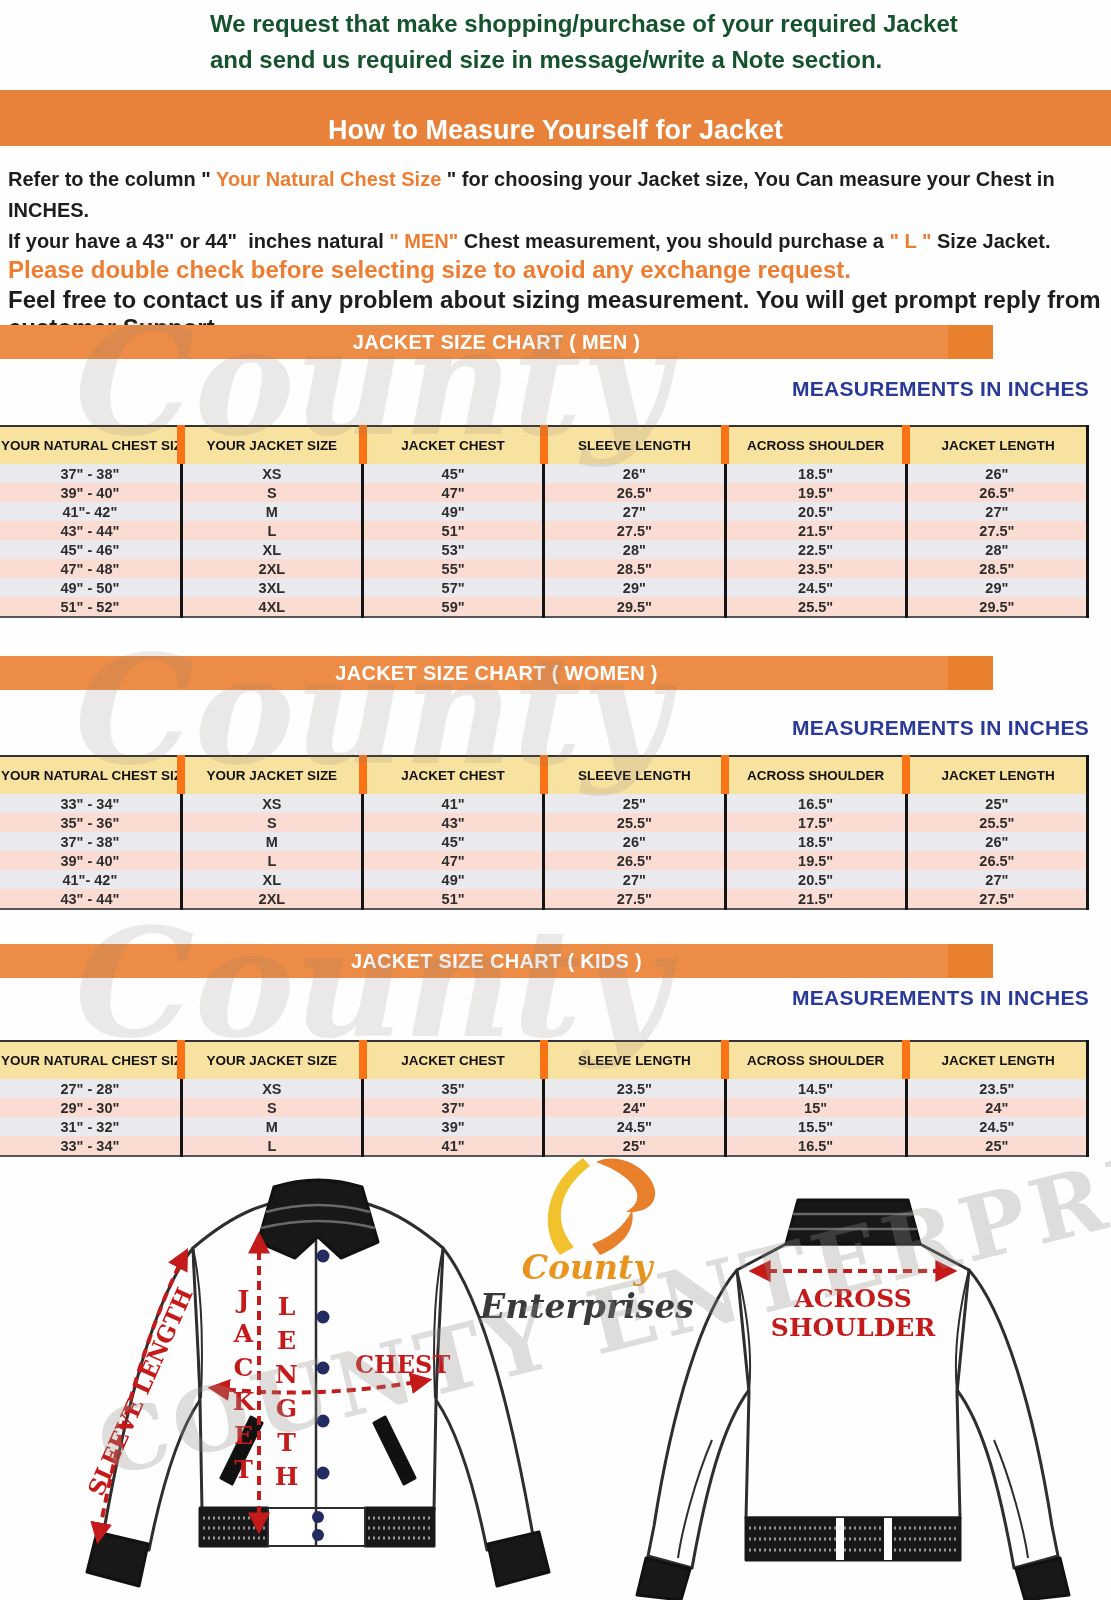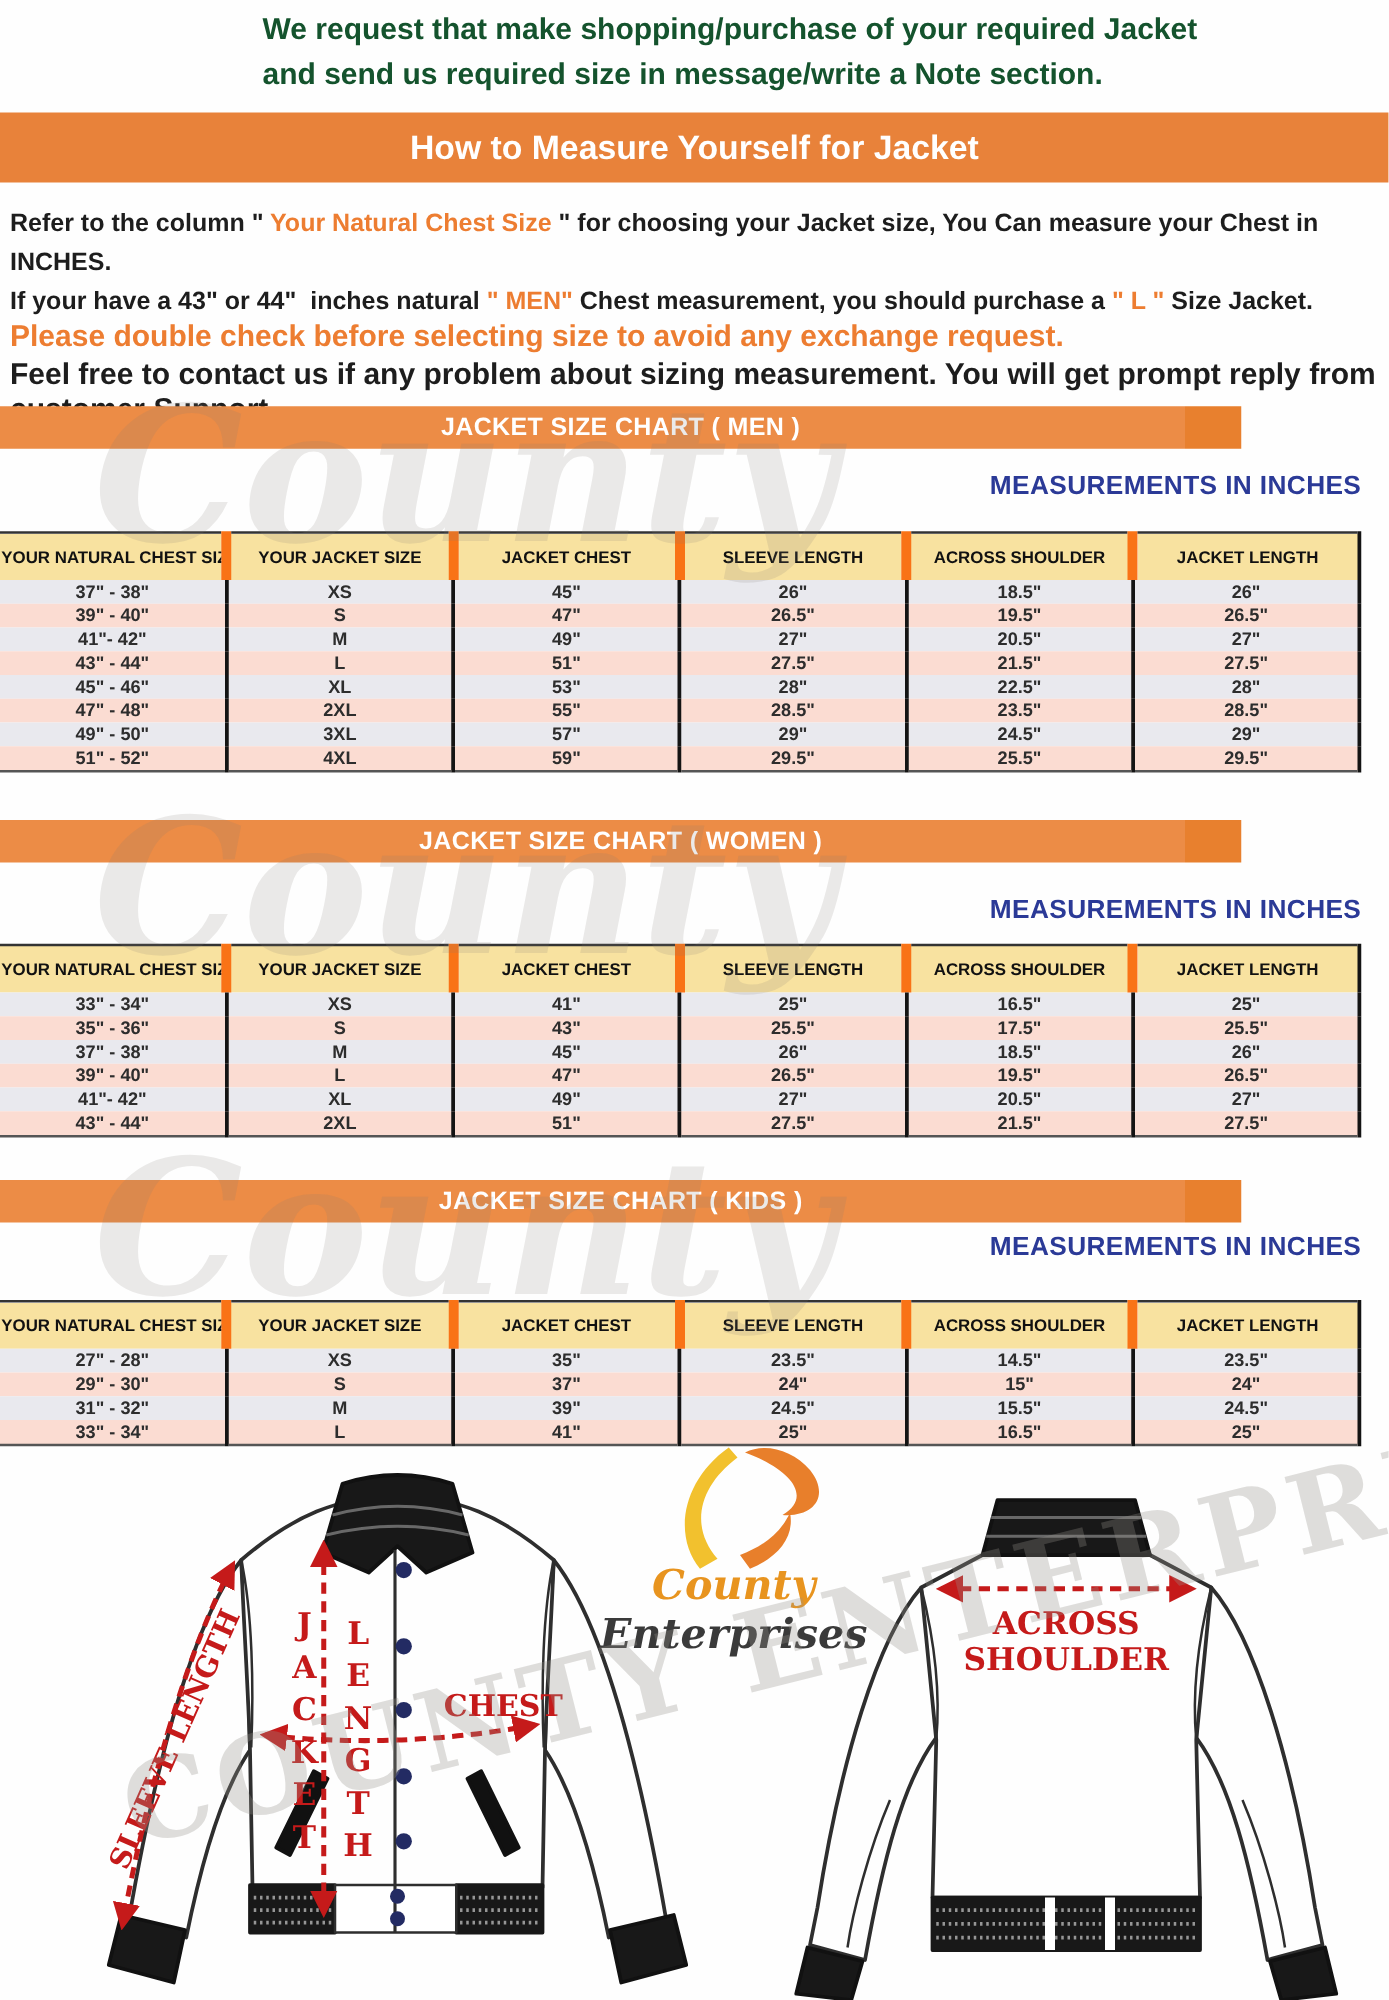--- a/index.html
+++ b/index.html
@@ -3,21 +3,21 @@
 <meta charset="utf-8">
 <style>
   html,body{margin:0;padding:0;background:#ffffff;}
   #page{position:relative;width:1111px;height:1600px;background:#fefefe;overflow:hidden;
         font-family:"Liberation Sans",sans-serif;}
   
   .intro{position:absolute;top:6px;left:210px;color:#14532d;font-weight:bold;
          font-size:24px;line-height:36px;}
   
   .main-banner{position:absolute;top:90px;left:0;width:1111px;height:56px;background:#e8823a;
-               display:flex;align-items:center;justify-content:center;color:#fff;
+               display:flex;align-items:flex-end;justify-content:center;color:#fff;
                font-size:27px;font-weight:bold;}
   
   .para{position:absolute;top:164px;left:8px;width:1095px;font-size:20px;font-weight:bold;
         color:#1d1d1d;line-height:31px;white-space:pre-wrap;}
   .hl{color:#ed7d31;}
   .warning{position:absolute;top:256px;left:8px;color:#ed7d31;font-size:24px;font-weight:bold;}
   .contact{position:absolute;top:286px;left:8px;color:#1d1d1d;font-size:24px;font-weight:bold;}
   
   .sec-banner{position:absolute;left:0;width:993px;height:34px;
               background:linear-gradient(to right,#ec8c46 0,#ec8c46 948px,#e8802e 948px,#e8802e 100%);

